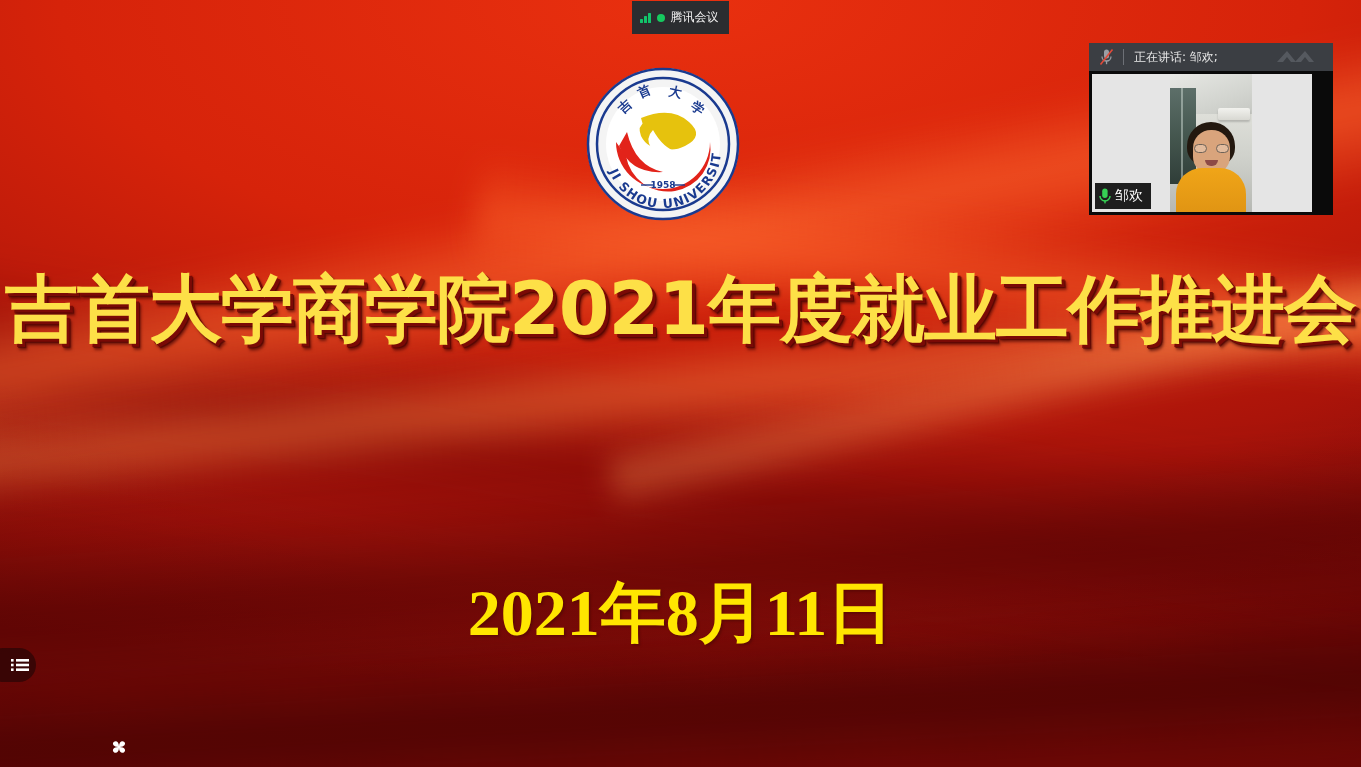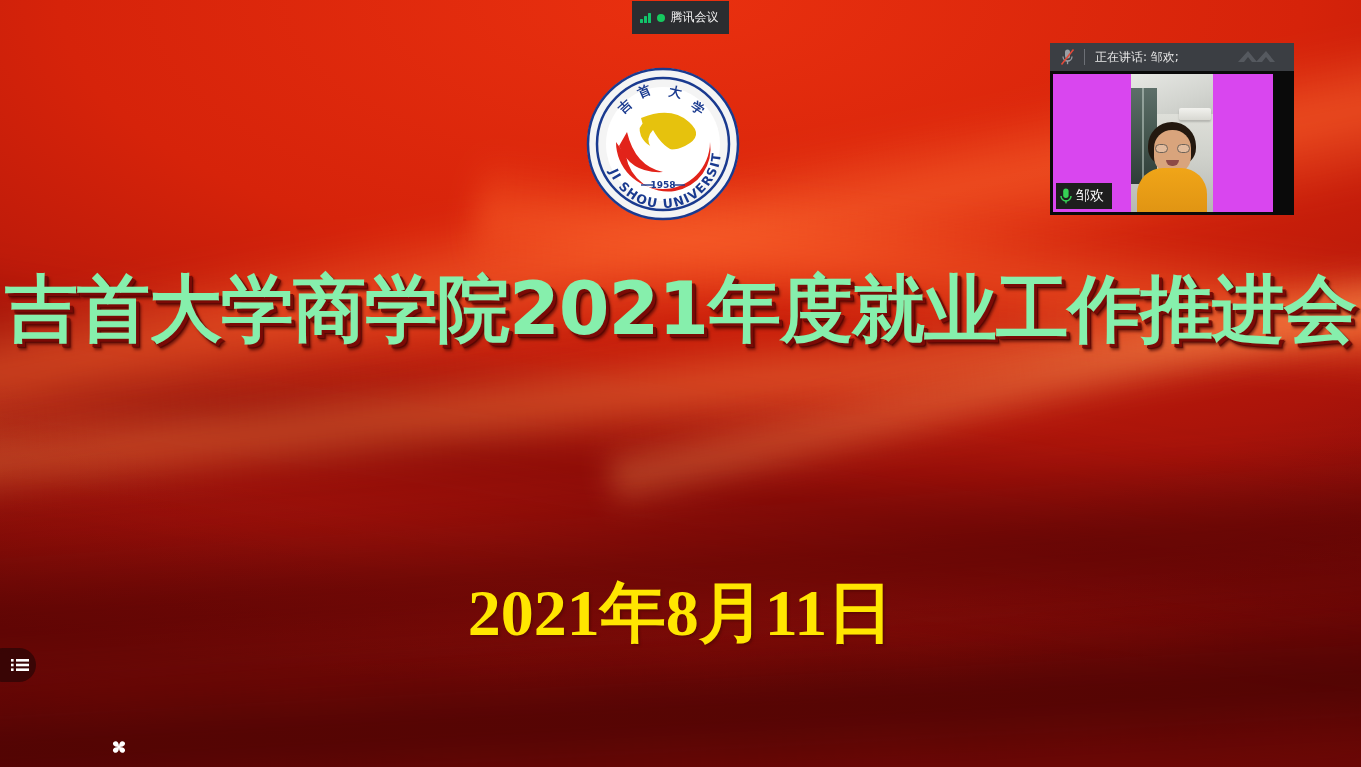--- a/index.html
+++ b/index.html
@@ -95,21 +95,21 @@
   .main-title {
     position: absolute;
     left: 0; top: 266px;
     width: 1361px;
     text-align: center;
     font-family: "DejaVu Sans", "Liberation Sans", sans-serif;
     font-weight: 900;
     font-size: 73px;
     line-height: 86px;
     letter-spacing: -1px;
-    color: #86efac;
+    color: #fde047;
     text-shadow:
       3px 3px 0 #7a0a06,
       4px 4px 1px rgba(80,6,4,0.85),
       5px 6px 3px rgba(60,4,3,0.6);
     white-space: nowrap;
   }
   .date-line {
     position: absolute;
     left: 0; top: 578px;
     width: 1361px;
@@ -180,21 +180,21 @@
     color: #f2f2f2;
     font-size: 12px;
     line-height: 21px;
     white-space: nowrap;
     font-family: "DejaVu Sans", "Liberation Sans", sans-serif;
   }
 
   
   .video-panel {
     position: absolute;
-    left: 1050px; top: 43px;
+    left: 1089px; top: 43px;
     width: 244px; height: 172px;
     background: #0b0b0b;
   }
   .vp-header {
     position: absolute;
     left: 0; top: 0;
     width: 244px; height: 28px;
     background: #3b3e43;
     display: flex;
     align-items: center;
@@ -227,21 +227,21 @@
     position: absolute;
     left: 0; top: 28px;
     width: 244px; height: 144px;
     background: #0a0a0a;
     overflow: hidden;
   }
   .vp-inner {
     position: absolute;
     left: 3px; top: 3px;
     width: 220px; height: 138px;
-    background: #d946ef;
+    background: #e5e5e5;
     overflow: hidden;
   }
   .cam-feed {
     position: absolute;
     left: 78px; top: 0;
     width: 82px; height: 138px;
     overflow: hidden;
     background: #b9bcb8;
   }
   

